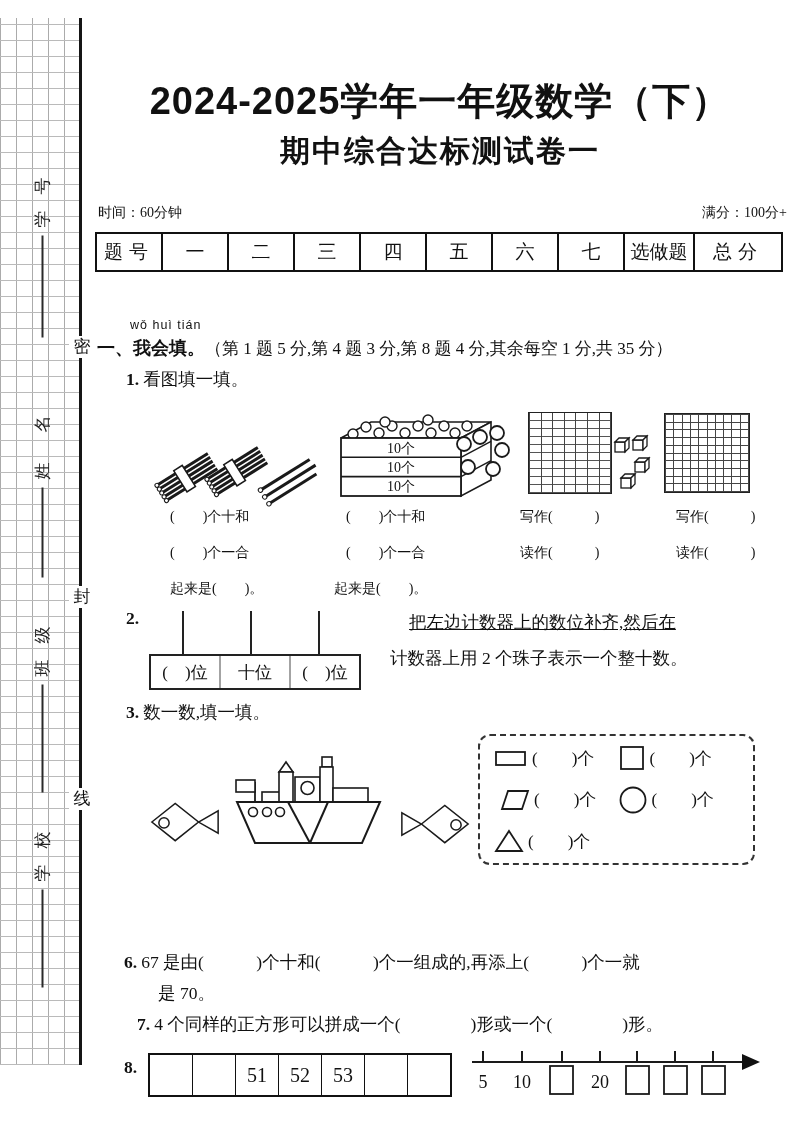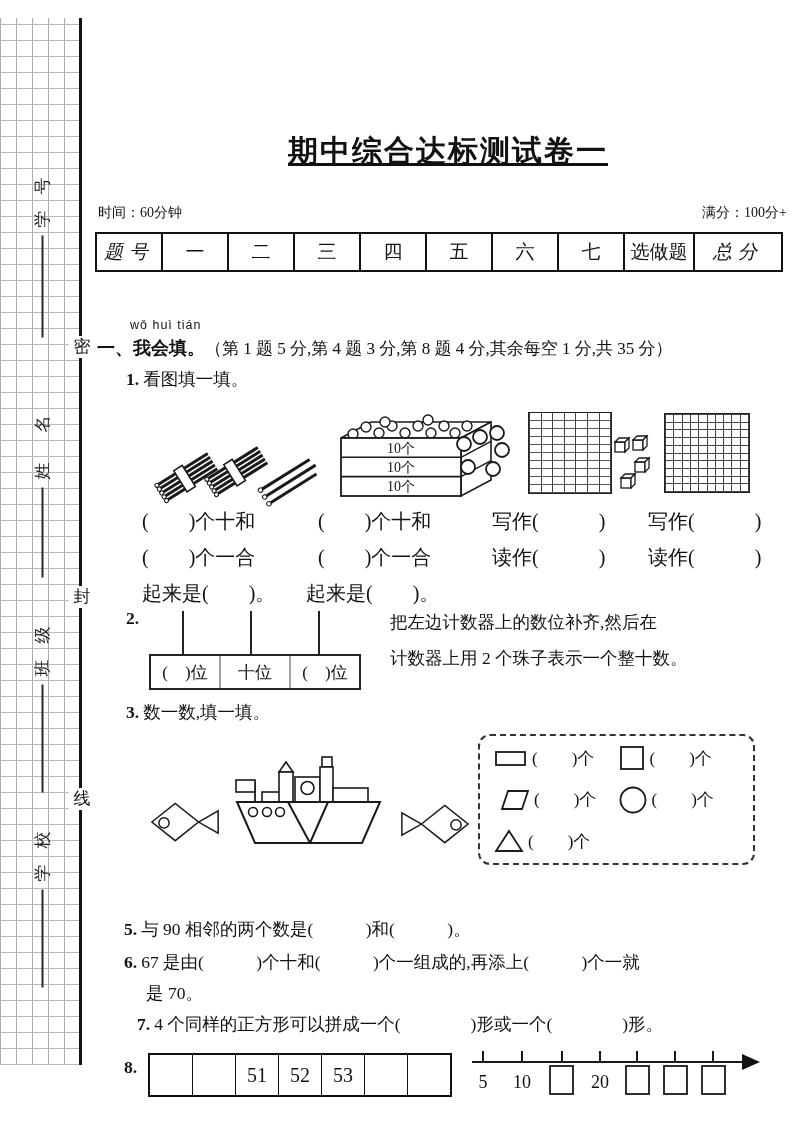--- a/index.html
+++ b/index.html
@@ -16,37 +16,37 @@
   .seal-line{left:79px;top:18px;width:3px;height:1047px;background:#151515;}
   .side-field{left:10px;width:64px;display:flex;align-items:center;justify-content:center;}
   .side-field .rot{transform:rotate(-90deg);white-space:nowrap;display:flex;align-items:center;gap:8px;}
   .side-field .lbl{font-size:17px;letter-spacing:16px;color:#222;}
   .side-field .blank-line{display:inline-block;height:0;border-top:2px solid #2a2a2a;}
   .seal-char{left:69px;width:26px;text-align:center;font-size:17px;background:#fff;color:#111;line-height:22px;}
 
   
   .title{left:95px;width:690px;top:76px;text-align:center;font-family:"Liberation Sans","DejaVu Sans",sans-serif;
          font-weight:900;font-size:38px;letter-spacing:1px;}
-  .subtitle{left:103px;width:690px;top:131px;text-align:center;font-family:"Liberation Sans","DejaVu Sans",sans-serif;
-         font-weight:900;font-size:30px;letter-spacing:2px;text-decoration:underline;}
+  .subtitle{left:95px;width:690px;top:131px;text-align:center;font-family:"Liberation Sans","DejaVu Sans",sans-serif;
+         font-weight:900;font-size:30px;letter-spacing:2px;}
   .meta-time{left:98px;top:204px;font-size:14px;}
   .meta-score{right:6px;top:204px;font-size:14px;}
 
   
   .score-table{left:95px;top:232px;border-collapse:collapse;table-layout:fixed;}
   .score-table td{border:2px solid #111;height:36px;text-align:center;font-size:19px;padding:0;}
-  .score-table td.wide{letter-spacing:6px;font-style:italic;}
+  .score-table td.wide{letter-spacing:6px;}
 
   
   .pinyin{left:130px;top:318px;font-size:12.5px;font-family:"Liberation Sans","DejaVu Sans",sans-serif;letter-spacing:1px;}
   .sec{left:97px;top:336px;font-size:17px;white-space:nowrap;}
   .sec b{font-size:18px;}
   .qline{font-size:17.5px;white-space:nowrap;}
   .qnum{font-weight:bold;margin-right:4px;}
-  .fillrow{font-size:20px;white-space:nowrap;}
+  .fillrow{font-size:14px;white-space:nowrap;margin-left:28px;}
 
   
   .cube-block{left:528px;top:412px;width:82px;height:80px;border:1.5px solid #222;
     background-image:
       repeating-linear-gradient(90deg,#444 0 1px,transparent 1px 11.6px),
       repeating-linear-gradient(0deg,#555 0 1px,transparent 1px 8px);}
   .hundred-grid{left:664px;top:413px;width:84px;height:78px;border:1.5px solid #222;
     background-image:
       repeating-linear-gradient(90deg,#444 0 1px,transparent 1px 8.3px),
       repeating-linear-gradient(0deg,#444 0 1px,transparent 1px 7.7px);}
@@ -106,20 +106,21 @@
     <div class="rot">
         <span class="blank-line" style="width:98px;"></span>
         <span class="lbl">学校</span>
       </div>
   </div>
 
   <div class="abs seal-char" style="top:336px;">密</div>
   <div class="abs seal-char" style="top:586px;">封</div>
   <div class="abs seal-char" style="top:788px;">线</div>
 
+  <div class="abs title">2024-2025学年一年级数学（下）</div>
   <div class="abs subtitle">期中综合达标测试卷一</div>
   <div class="abs meta-time">时间：60分钟</div>
   <div class="abs meta-score">满分：100分+</div>
 
   <table class="abs score-table">
     <colgroup>
         <col style="width:66px">
         <col style="width:66px">
         <col style="width:66px">
         <col style="width:66px">
@@ -274,21 +275,21 @@
 
   <div class="abs qline" style="left:126px;top:608px;"><span class="qnum">2.</span></div>
   <div class="abs rod" style="left:182px;"></div>
   <div class="abs rod" style="left:250px;"></div>
   <div class="abs rod" style="left:318px;"></div>
   <div class="abs counter-box">
     <div class="cell">(　)位</div>
     <div class="cell">十位</div>
     <div class="cell">(　)位</div>
   </div>
-  <div class="abs qline" style="left:390px;top:610px;">把左边计数器上的数位补齐,然后在</div>
+  <div class="abs qline" style="left:409px;top:610px;text-decoration:underline;">把左边计数器上的数位补齐,然后在</div>
   <div class="abs qline" style="left:390px;top:646px;">计数器上用 2 个珠子表示一个整十数。</div>
 
   <div class="abs qline" style="left:126px;top:700px;">
     <span class="qnum">3.</span><span>数一数,填一填。</span>
   </div>
 
   <svg class="abs" style="left:150px;top:800px;" width="70" height="45" viewBox="0 0 75 45">
     <polygon class="shp" points="2,22 27,2 52,22 27,42" stroke-width="1.6"></polygon>
     <circle class="shp" cx="15" cy="23" r="5.5" stroke-width="1.6"></circle>
     <polygon class="shp" points="52,22 73,10 73,34" stroke-width="1.6"></polygon>
@@ -346,23 +347,22 @@
     </div>
     <div class="count-item">
       <svg width="30" height="26" viewBox="0 0 30 26">
           <polygon class="shp" points="15,3 28,23 2,23" stroke-width="1.8"></polygon>
         </svg>
       <span>(　　)个</span>
     </div>
     <div></div>
   </div>
 
-  <div class="abs qline" style="left:124px;top:917px;"><span class="qnum">5.</span><span>与 90 相邻的两个数是(　　　)和(　　　)。</span></div>
   <div class="abs qline" style="left:124px;top:950px;"><span class="qnum">6.</span><span>67 是由(　　　)个十和(　　　)个一组成的,再添上(　　　)个一就</span></div>
-  <div class="abs qline" style="left:146px;top:981px;">是 70。</div>
+  <div class="abs qline" style="left:158px;top:981px;">是 70。</div>
   <div class="abs qline" style="left:124px;top:1012px;margin-left:13px;"><span class="qnum">7.</span><span>4 个同样的正方形可以拼成一个(　　　　)形或一个(　　　　)形。</span></div>
 
   <div class="abs qline" style="left:124px;top:1057px;"><span class="qnum">8.</span></div>
   <div class="abs strip">
     <div class="cell"></div>
     <div class="cell"></div>
     <div class="cell">51</div>
     <div class="cell">52</div>
     <div class="cell">53</div>
     <div class="cell"></div>

